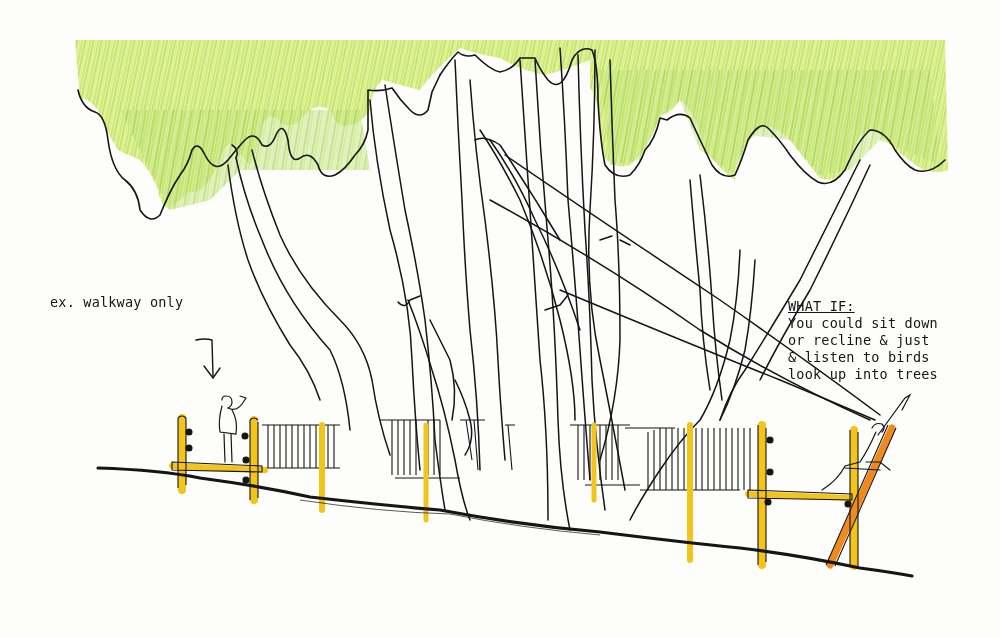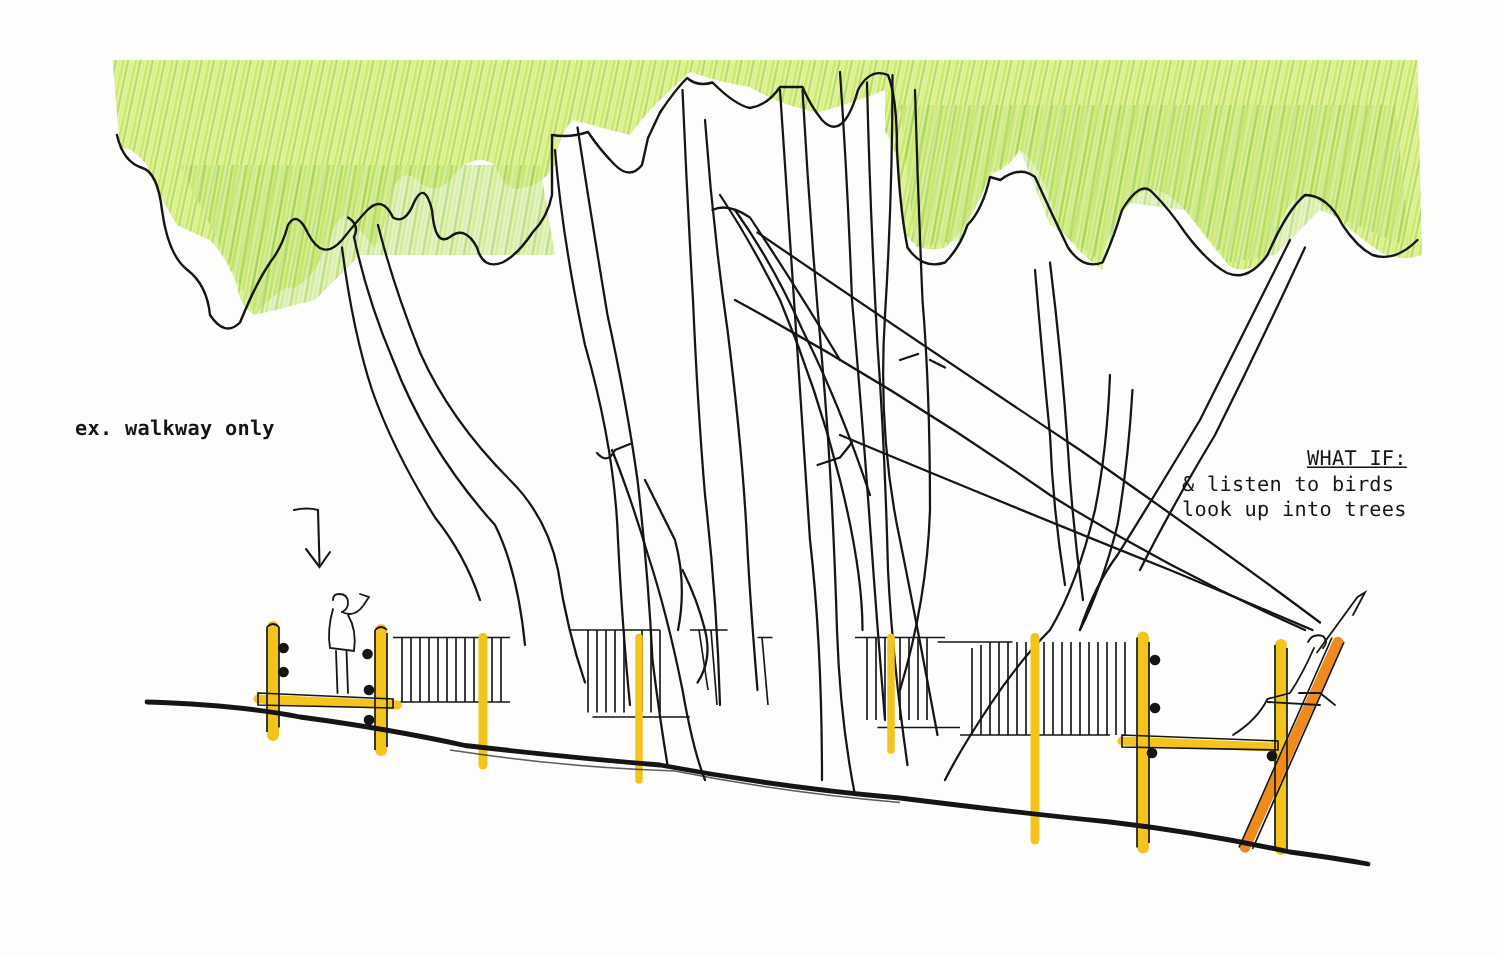--- a/index.html
+++ b/index.html
@@ -8,23 +8,23 @@
     svg.sketch { position: absolute; left: 0; top: 0; }
     .note {
       position: absolute;
       font-family: "DejaVu Sans Mono", monospace;
       color: #151515;
       font-size: 13.5px;
       line-height: 17px;
       letter-spacing: 0.2px;
       white-space: nowrap;
     }
-    .note-left { left: 50px; top: 278px; font-weight: bold; }
+    .note-left { left: 50px; top: 294px; }
     .note-right { left: 788px; top: 298px; }
-    .note .heading { text-decoration: underline; display: block; text-align: right; }
+    .note .heading { text-decoration: underline; display: block; }
     .note span.line { display: block; }
   </style>
 </head>
 <body>
 
 <div class="paper"></div>
 
 <svg class="sketch" width="1000" height="637" viewBox="0 0 1000 637">
   <defs>
     <pattern id="hatch" width="8" height="14" patternUnits="userSpaceOnUse" patternTransform="rotate(12)">
@@ -218,15 +218,17 @@
   </g>
 
 </svg>
 
 <div class="note note-left">
   <span class="line">ex. walkway only</span>
 </div>
 
 <div class="note note-right">
   <span class="heading">WHAT IF:</span>
+  <span class="line">You could sit down</span>
+  <span class="line">or recline &amp; just</span>
   <span class="line">&amp; listen to birds</span>
   <span class="line">look up into trees</span>
 </div>
 
 </body></html>

